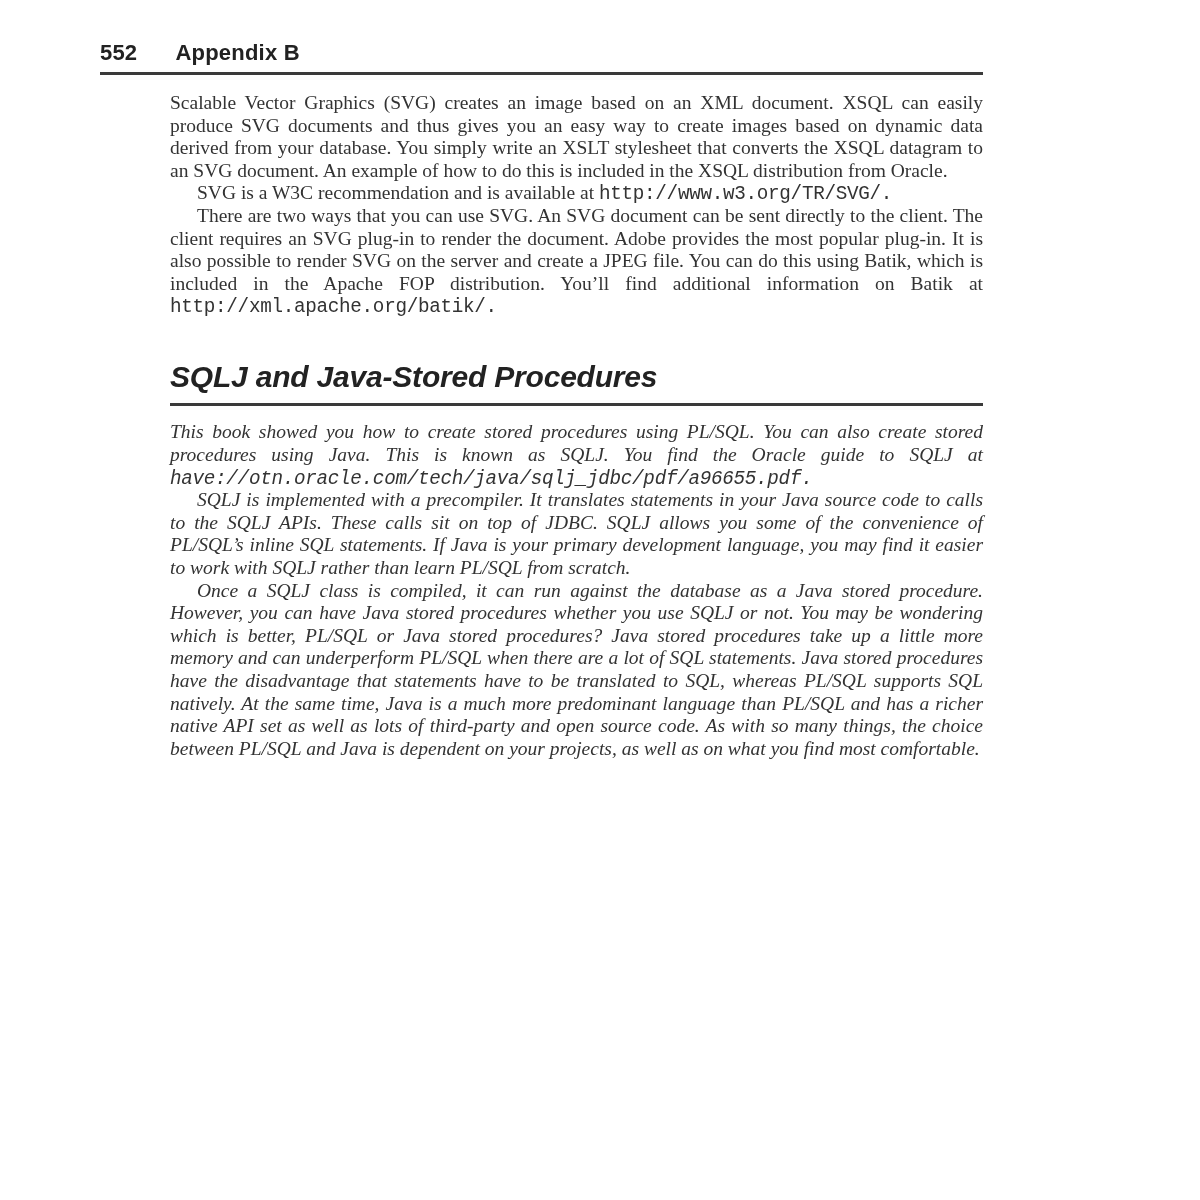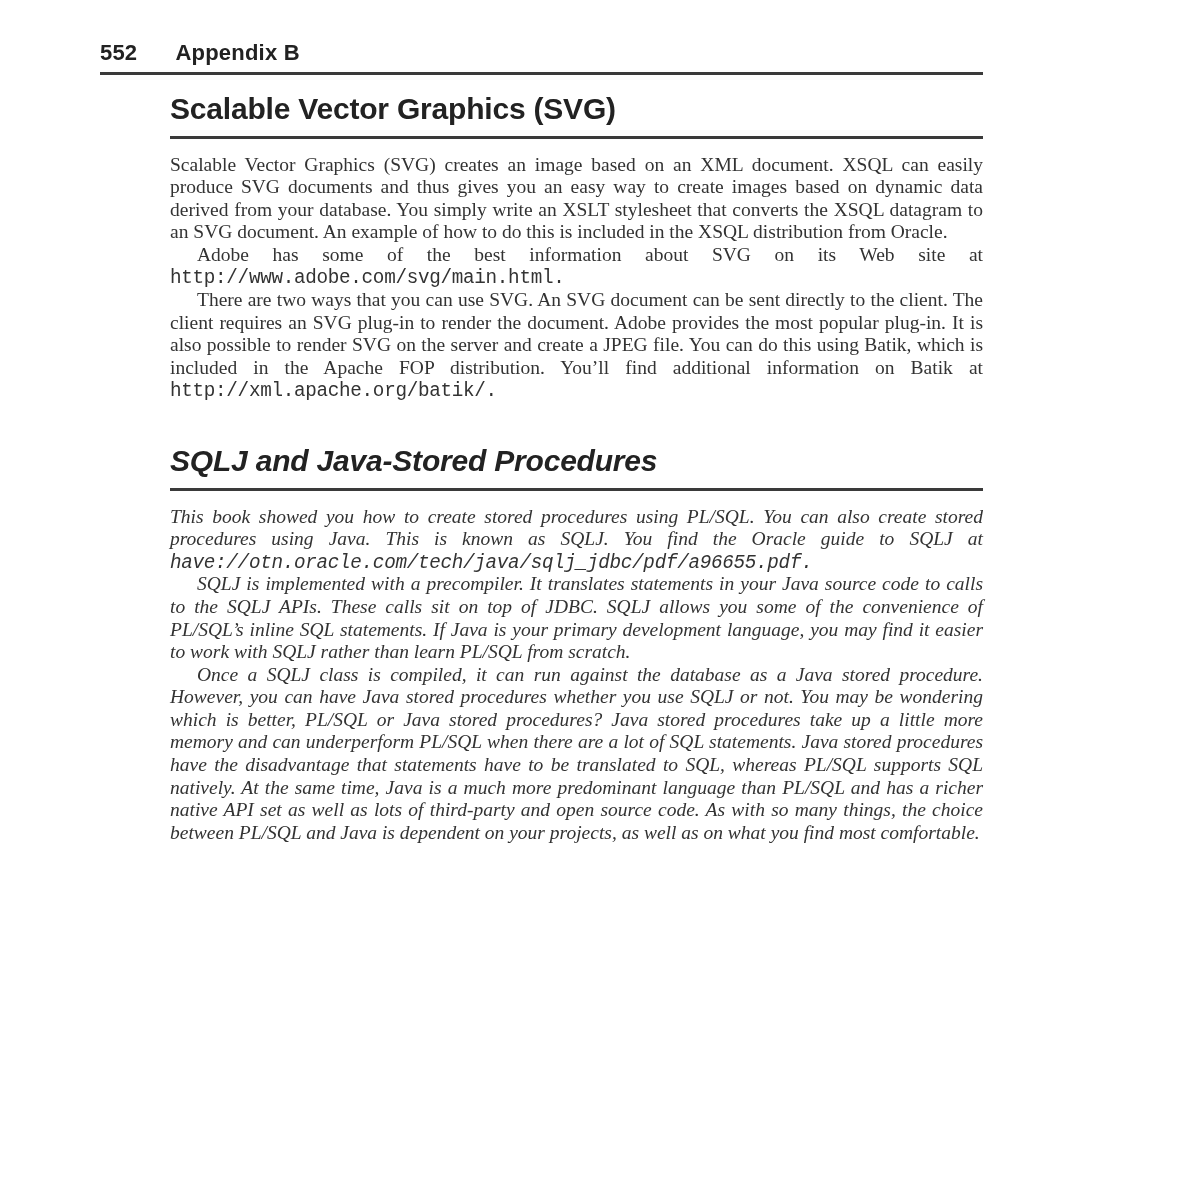--- a/index.html
+++ b/index.html
@@ -74,24 +74,23 @@
 <div class="page">
 
   <header class="running-header">
     <span class="page-num">552</span>
     <span class="running-title">Appendix B</span>
   </header>
 
   <main class="content">
 
     <section>
-      <h1 class="section-heading">Scalable Vector Graphics (SVG)</h1>
       <div class="paragraphs">
           <p class="para"><span class="body-run">Scalable Vector Graphics (SVG) creates an image based on an XML document. XSQL can easily produce SVG documents and thus gives you an easy way to create images based on dynamic data derived from your database. You simply write an XSLT stylesheet that converts the XSQL datagram to an SVG document. An example of how to do this is included in the XSQL distribution from Oracle.</span></p>
-          <p class="para indent"><span class="body-run">Adobe has some of the best information about SVG on its Web site at </span><wbr><span class="mono">http://www.adobe.com/svg/main.html.</span></p>
+          <p class="para indent"><span class="body-run">SVG is a W3C recommendation and is available at </span><span class="mono">http://www.w3.org</span><wbr><span class="mono">/TR/SVG/.</span></p>
           <p class="para indent"><span class="body-run">There are two ways that you can use SVG. An SVG document can be sent directly to the client. The client requires an SVG plug-in to render the document. Adobe provides the most popular plug-in. It is also possible to render SVG on the server and create a JPEG file. You can do this using Batik, which is included in the Apache FOP distribution. You’ll find additional information on Batik at </span><span class="mono">http://xml.apache.org</span><wbr><span class="mono">/batik/.</span></p>
         </div>
     </section>
 
     <section>
       <h1 class="section-heading">SQLJ and Java-Stored Procedures</h1>
       <div class="paragraphs">
           <p class="para"><span class="body-run">This book showed you how to create stored procedures using PL/SQL. You can also create stored procedures using Java. This is known as SQLJ. You find the Oracle guide to SQLJ at </span><wbr><span class="mono">have://otn.oracle.com/tech/java/sqlj_jdbc/pdf/a96655.pdf.</span></p>
           <p class="para indent"><span class="body-run">SQLJ is implemented with a precompiler. It translates statements in your Java source code to calls to the SQLJ APIs. These calls sit on top of JDBC. SQLJ allows you some of the convenience of PL/SQL’s inline SQL statements. If Java is your primary development language, you may find it easier to work with SQLJ rather than learn PL/SQL from scratch.</span></p>
           <p class="para indent"><span class="body-run">Once a SQLJ class is compiled, it can run against the database as a Java stored procedure. However, you can have Java stored procedures whether you use SQLJ or not. You may be wondering which is better, PL/SQL or Java stored procedures? Java stored procedures take up a little more memory and can underperform PL/SQL when there are a lot of SQL statements. Java stored procedures have the disadvantage that statements have to be translated to SQL, whereas PL/SQL supports SQL natively. At the same time, Java is a much more predominant language than PL/SQL and has a richer native API set as well as lots of third-party and open source code. As with so many things, the choice between PL/SQL and Java is dependent on your projects, as well as on what you find most comfortable.</span></p>

